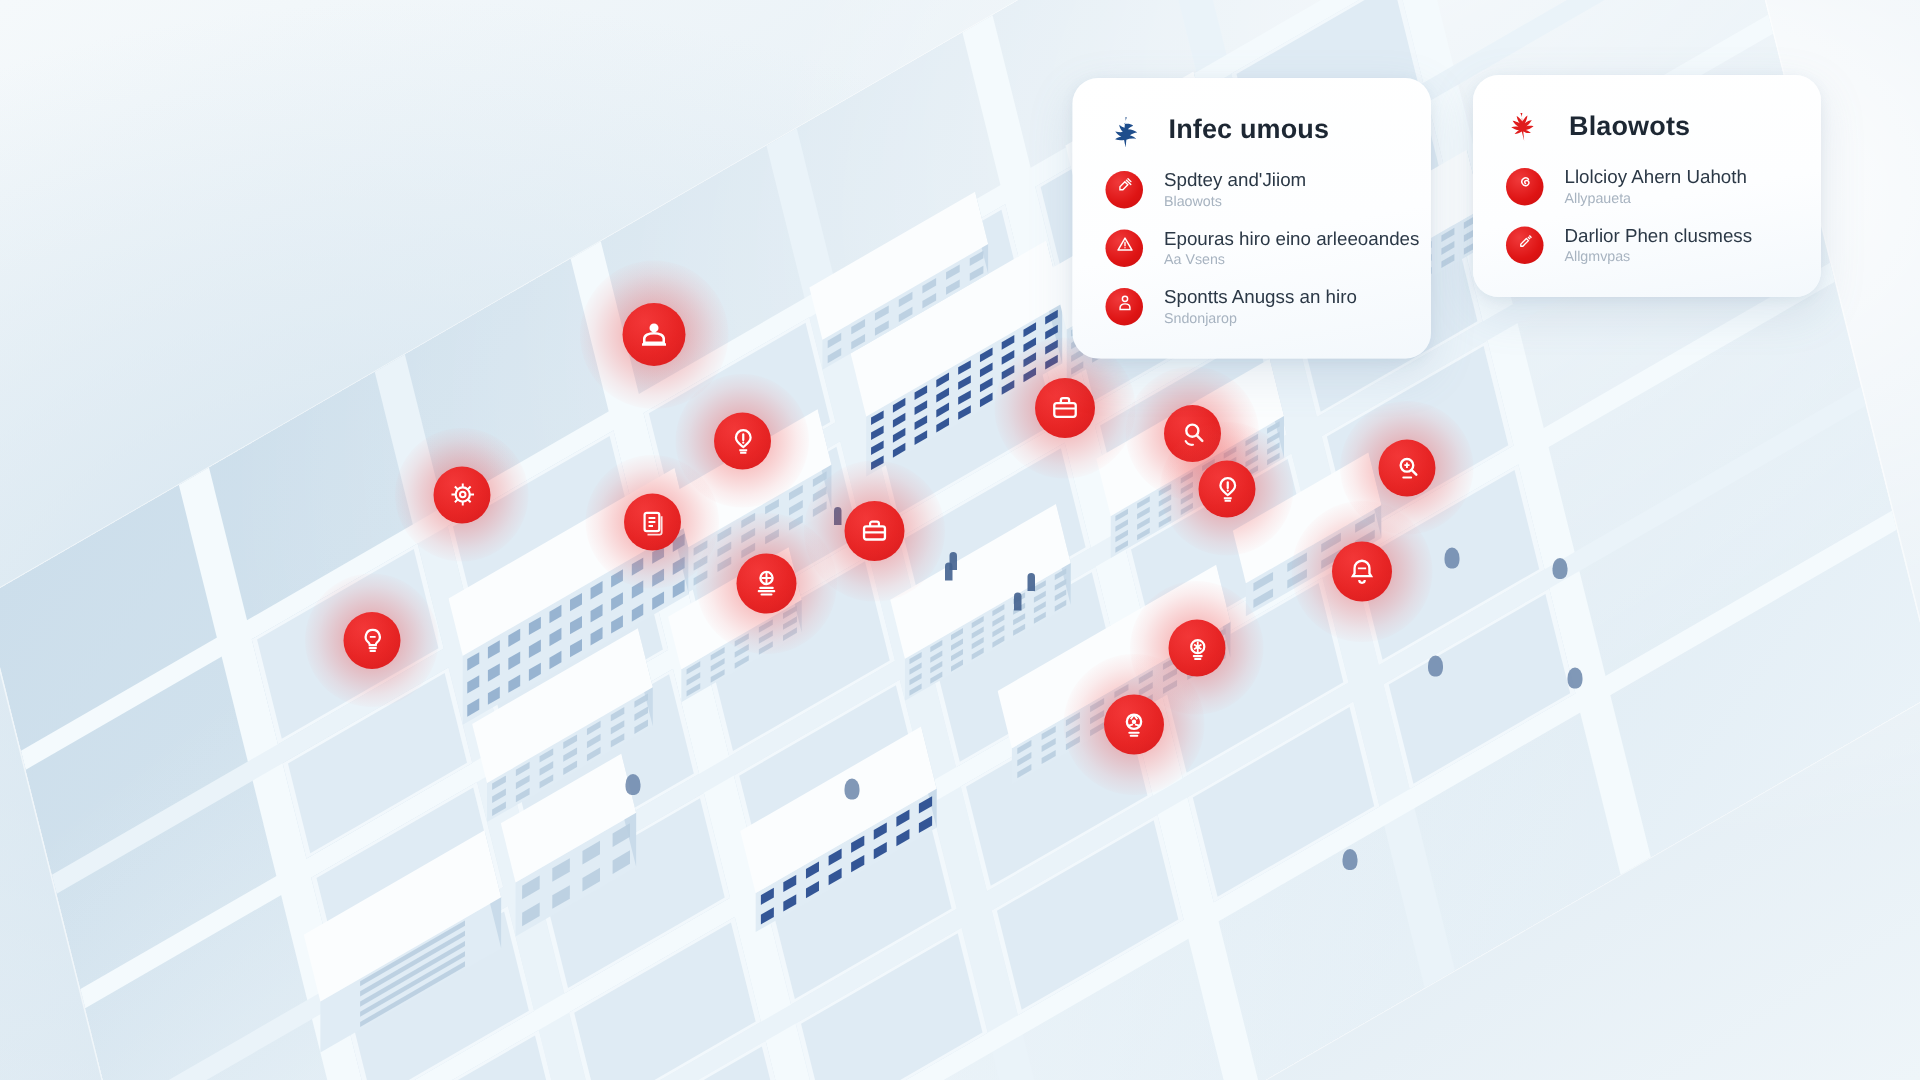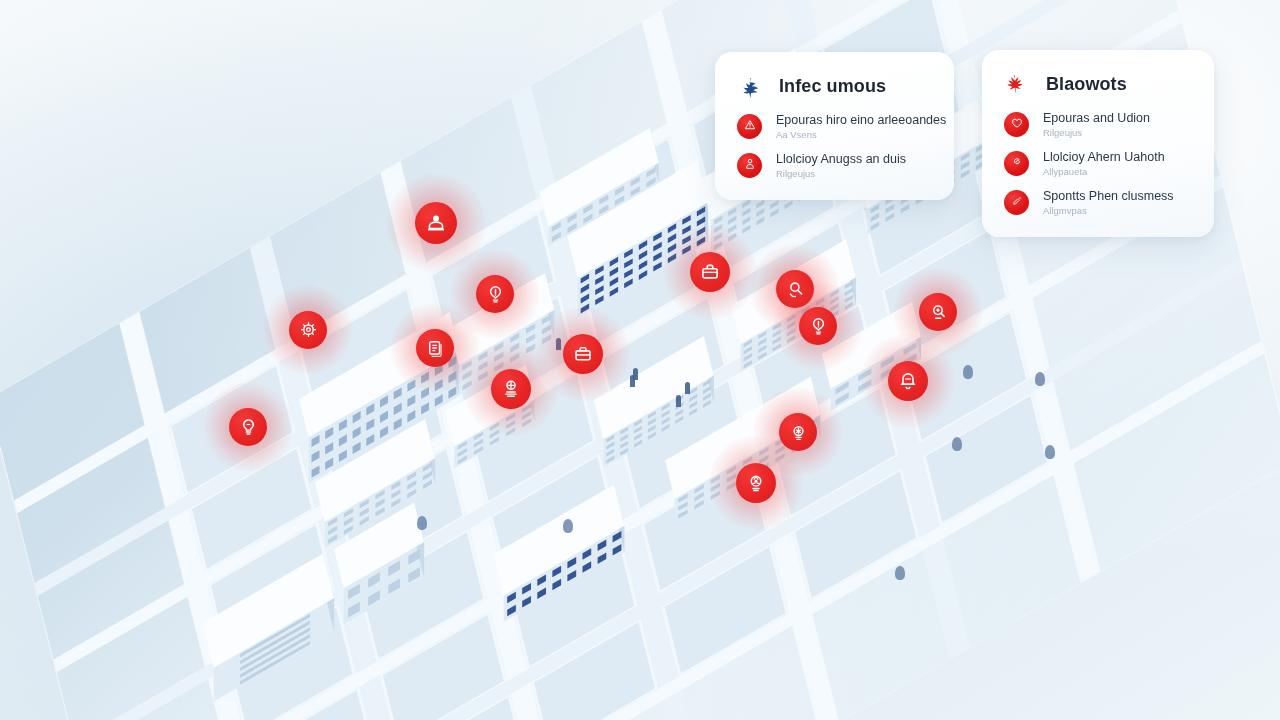--- a/index.html
+++ b/index.html
@@ -345,79 +345,79 @@
       <div class="card" style="left: 715px; top: 52px; width: 239px;">
         <div class="card-head">
           <span class="brand-icon"><svg width="26" height="24" viewBox="0 0 26 24" fill="#1f4e8c">
               <path d="M13.2 4.2c.5 2 .2 3.4-.8 4.6 2.4-.5 4.4-.2 6.1 1-1.5.6-2.7 1.4-3.6 2.4 2.6.1 4.7.8 6.3 2.2-2 .2-3.6.8-4.9 1.8 1.8.5 3.2 1.3 4.2 2.4-2.6-.4-4.8-.2-6.6.6l-.5 5.2-1-5.1c-2 .3-4 .2-6-.5 1.3-.9 2.7-1.4 4.2-1.6-1.7-.9-3.1-2.1-4.1-3.6 1.9.5 3.6.6 5 .4-1.3-1.4-2.1-3-2.4-4.8 1.3 1 2.5 1.7 3.6 2 .1-2.4.6-4.4 1.5-7z"></path>
             </svg></span>
           <span class="card-title">Infec umous</span>
         </div>
         <div class="legend-row">
           <span class="legend-dot">
             <span><svg width="14" height="14" viewBox="0 0 24 24" fill="#fff">
+                <path d="M13.6 5.4l5 5M15.4 3.6l3.4 3.4M11.8 7.2l-5.6 5.6v3.4h3.4l5.6-5.6z" fill="none" stroke="#fff" stroke-width="1.6" stroke-linecap="round"></path>
+              </svg></span>
+          </span>
+          <span class="legend-text">
+            <span class="legend-label" style="display:block">Spdtey and'Jiiom</span>
+            <span class="legend-sub" style="display:block">Blaowots</span>
+          </span>
+        </div>
+        <div class="legend-row">
+          <span class="legend-dot">
+            <span><svg width="14" height="14" viewBox="0 0 24 24" fill="#fff">
                 <path d="M12 4.6L20 18.4H4z" fill="none" stroke="#fff" stroke-width="1.7" stroke-linejoin="round"></path>
                 <path d="M12 9.4v4M12 15.6v.1" stroke="#fff" stroke-width="1.6" stroke-linecap="round"></path>
               </svg></span>
           </span>
           <span class="legend-text">
             <span class="legend-label" style="display:block">Epouras hiro eino arleeoandes</span>
             <span class="legend-sub" style="display:block">Aa Vsens</span>
           </span>
         </div>
         <div class="legend-row">
           <span class="legend-dot">
             <span><svg width="14" height="14" viewBox="0 0 24 24" fill="#fff">
                 <circle cx="12" cy="7.2" r="3" fill="none" stroke="#fff" stroke-width="1.7"></circle>
                 <path d="M6.4 19.4v-2.2c0-2.6 2.5-4.2 5.6-4.2s5.6 1.6 5.6 4.2v2.2z" fill="none" stroke="#fff" stroke-width="1.7"></path>
               </svg></span>
           </span>
           <span class="legend-text">
-            <span class="legend-label" style="display:block">Llolcioy Anugss an duis</span>
-            <span class="legend-sub" style="display:block">Rilgeujus</span>
+            <span class="legend-label" style="display:block">Spontts Anugss an hiro</span>
+            <span class="legend-sub" style="display:block">Sndonjarop</span>
           </span>
         </div>
       </div>
       <div class="card" style="left: 982px; top: 50px; width: 232px;">
         <div class="card-head">
           <span class="brand-icon"><svg width="26" height="24" viewBox="0 0 26 24" fill="#e01c1c">
               <path d="M9.6 3.4c.9 1.8 1.3 3.6 1.3 5.6.9-1.7 2-3 3.4-4-.2 1.9-.8 3.6-1.7 5.1 1.5-1.1 3-1.8 4.6-2.1-.9 1.7-2.1 3.1-3.6 4.2 1.7-.4 3.3-.4 4.8 0-1.6 1.3-3.3 2.1-5.2 2.5 1.3.4 2.4 1.1 3.4 2-1.9.1-3.6-.2-5.1-1l.6 6.2-1.6-6.3c-1.4 1-3 1.6-4.8 1.8.8-1.1 1.8-2 3-2.6-1.9-.2-3.6-.9-5.2-2 1.5-.5 3.1-.6 4.8-.3-1.6-1-2.9-2.3-3.9-4 1.7.2 3.2.8 4.7 1.7-1-1.4-1.7-3-2-4.9 1.4.9 2.6 2 3.5 3.4-.1-2-.1-3.9.3-5.3z"></path>
             </svg></span>
           <span class="card-title">Blaowots</span>
         </div>
         <div class="legend-row">
           <span class="legend-dot">
             <span><svg width="14" height="14" viewBox="0 0 24 24" fill="#fff">
-                <path d="M12 19c-4-2.4-7.4-5-7.4-8.6A3.8 3.8 0 0112 8.2a3.8 3.8 0 017.4 2.2c0 3.6-3.4 6.2-7.4 8.6z" fill="none" stroke="#fff" stroke-width="1.7"></path>
-              </svg></span>
-          </span>
-          <span class="legend-text">
-            <span class="legend-label" style="display:block">Epouras and Udion</span>
-            <span class="legend-sub" style="display:block">Rilgeujus</span>
-          </span>
-        </div>
-        <div class="legend-row">
-          <span class="legend-dot">
-            <span><svg width="14" height="14" viewBox="0 0 24 24" fill="#fff">
                 <path d="M15.4 7.6a4.4 4.4 0 10-1.8 7.2c2-.7 2.8-2.8 2-4.4-.7-1.4-2.6-1.8-3.8-.8-1 .8-1 2.4.2 3" fill="none" stroke="#fff" stroke-width="1.7" stroke-linecap="round"></path>
               </svg></span>
           </span>
           <span class="legend-text">
             <span class="legend-label" style="display:block">Llolcioy Ahern Uahoth</span>
             <span class="legend-sub" style="display:block">Allypaueta</span>
           </span>
         </div>
         <div class="legend-row">
           <span class="legend-dot">
             <span><svg width="14" height="14" viewBox="0 0 24 24" fill="#fff">
                 <path d="M16.4 5.2l2.4 2.4M14.8 6.8l2.4 2.4M13 8.6L6.6 15v2.4H9L15.4 11z" fill="none" stroke="#fff" stroke-width="1.6" stroke-linejoin="round"></path>
               </svg></span>
           </span>
           <span class="legend-text">
-            <span class="legend-label" style="display:block">Spontts Phen clusmess</span>
+            <span class="legend-label" style="display:block">Darlior Phen clusmess</span>
             <span class="legend-sub" style="display:block">Allgmvpas</span>
           </span>
         </div>
       </div>
     </div>
 
 <div style="position: absolute; left: 0px; top: 0px; width: 1280px; height: 720px; pointer-events: none; z-index: 5;">
       <div class="iso-poly" style="clip-path:polygon(308.5px 483.2px,459.2px 396.2px,459.2px 350.2px,308.5px 437.2px);background:#e0ecf5"></div>
       <div class="iso-poly" style="clip-path:polygon(459.2px 396.2px,449.7px 358.0px,449.7px 312.0px,459.2px 350.2px);background:#c9dbea"></div>
       <div class="iso-poly" style="clip-path:polygon(299.0px 399.0px,449.7px 312.0px,459.2px 350.2px,308.5px 437.2px);background:#fbfdfe"></div>

